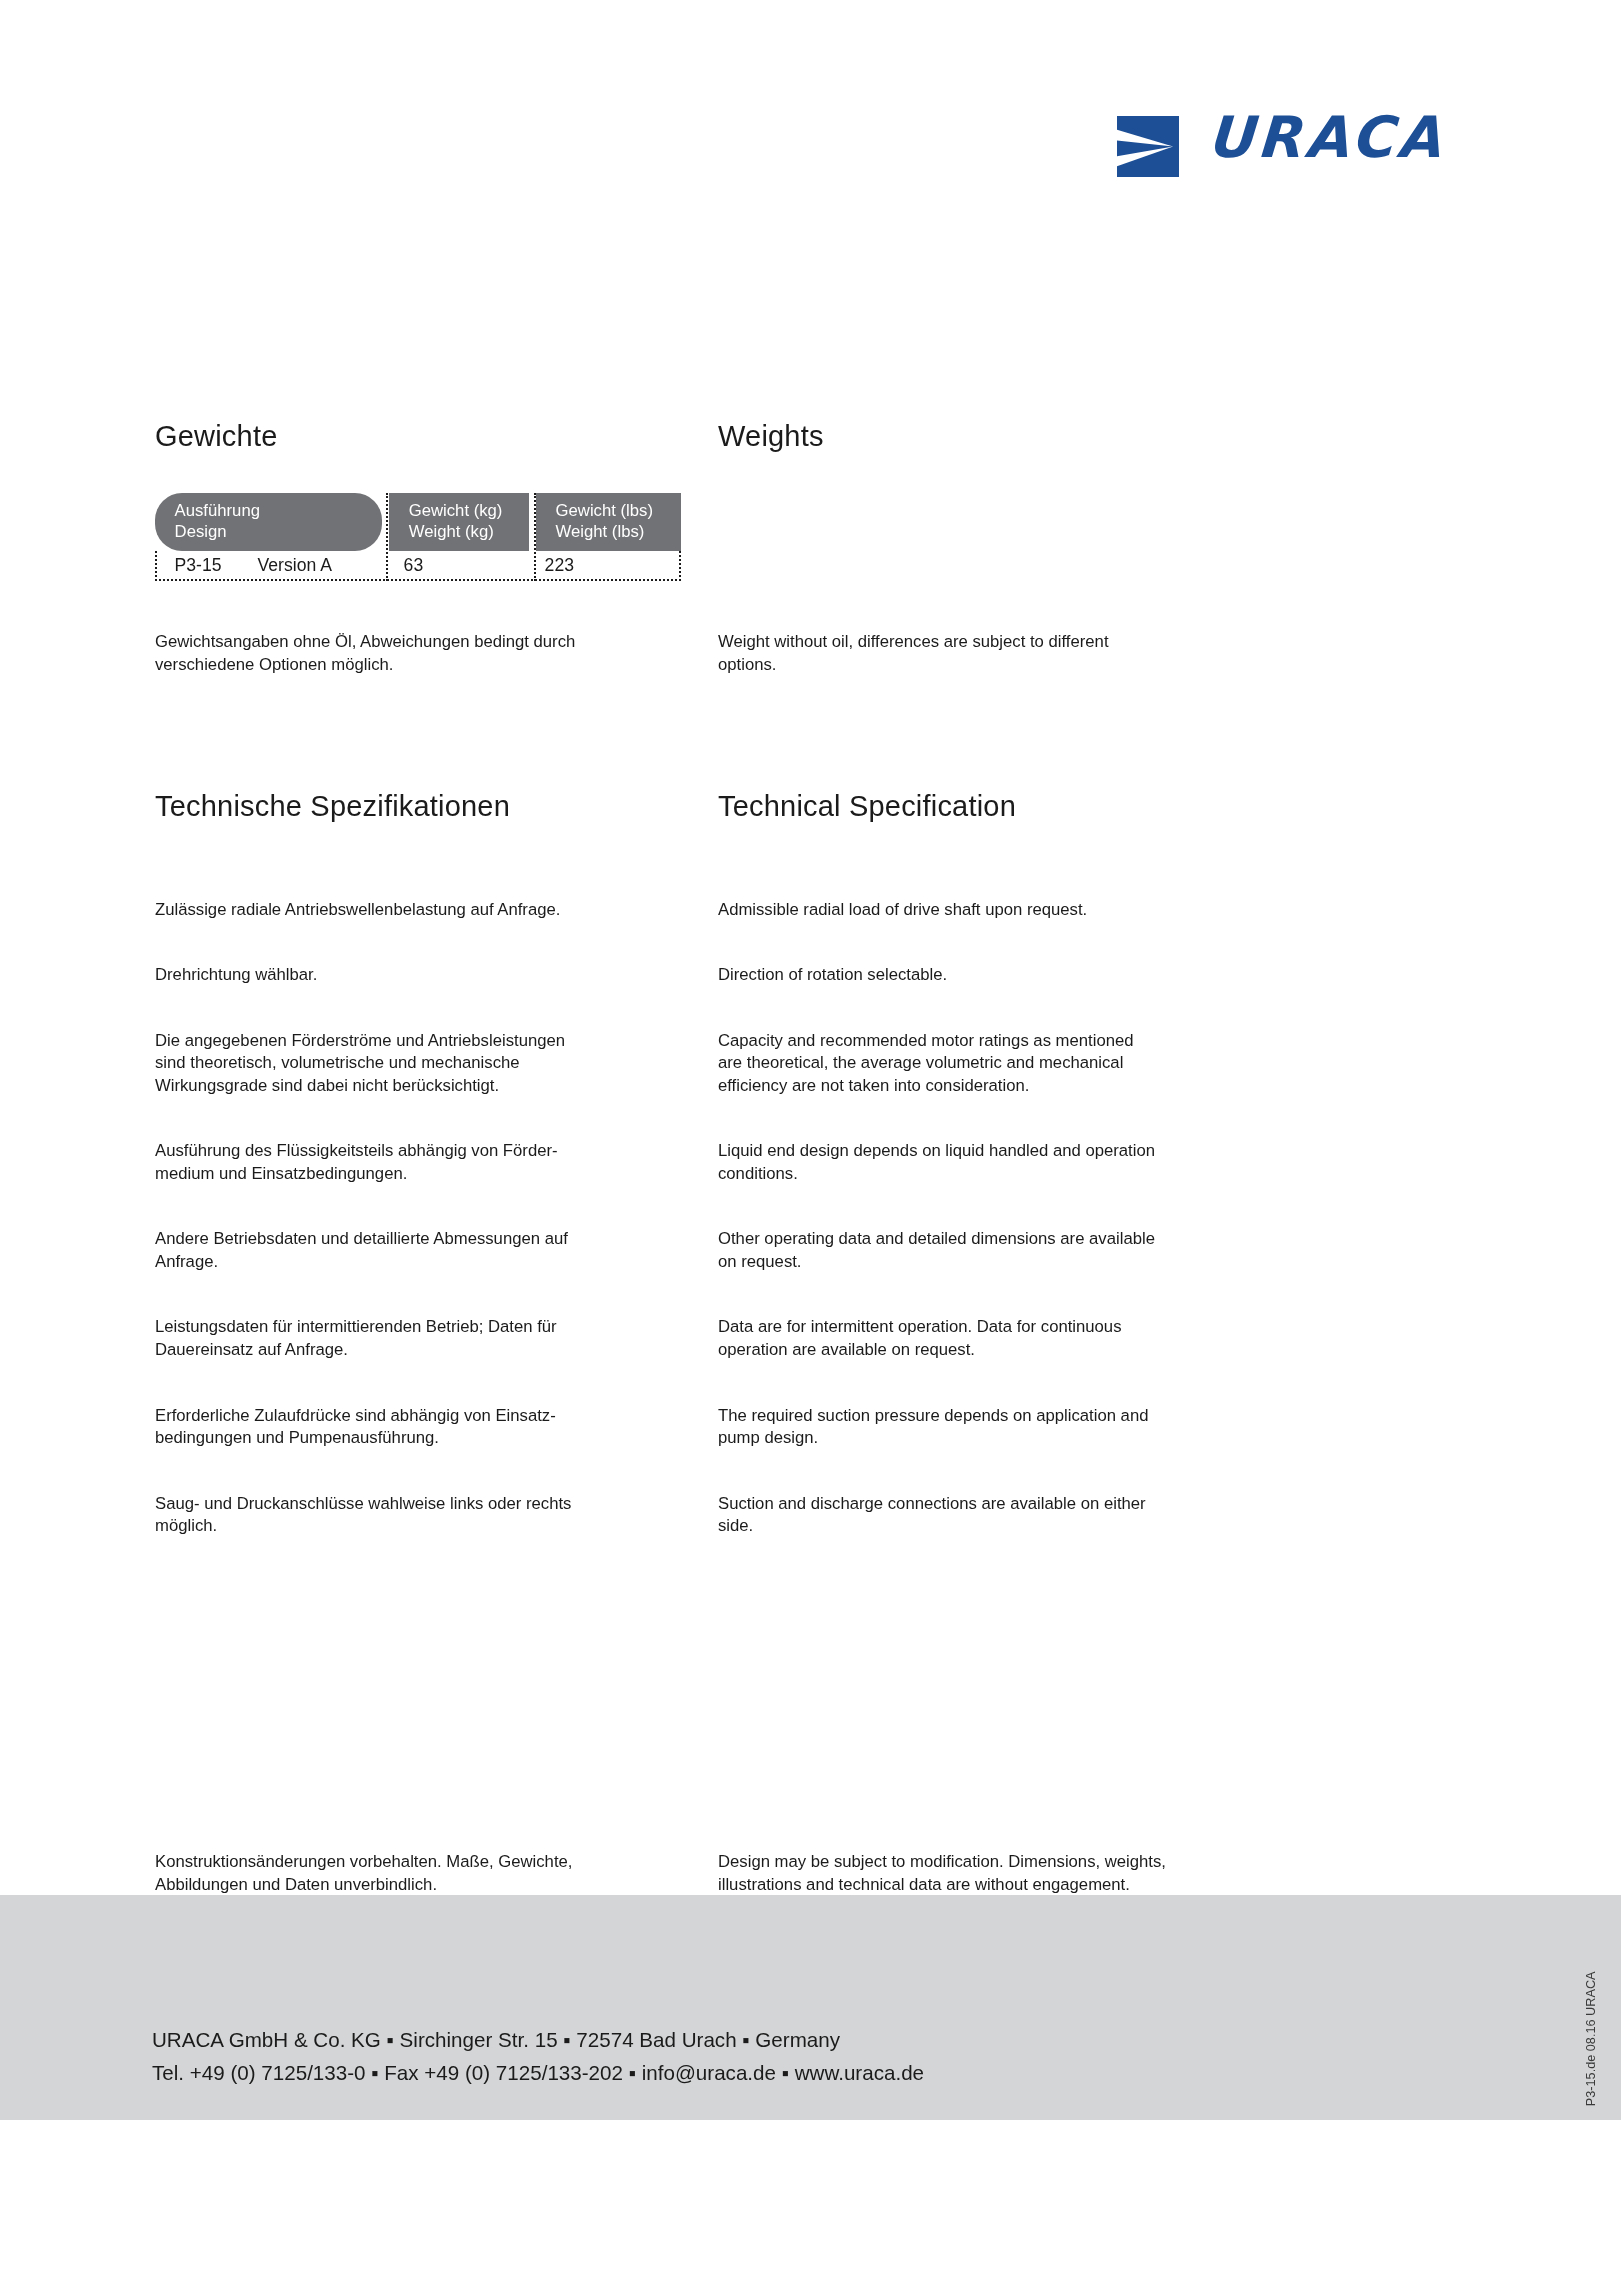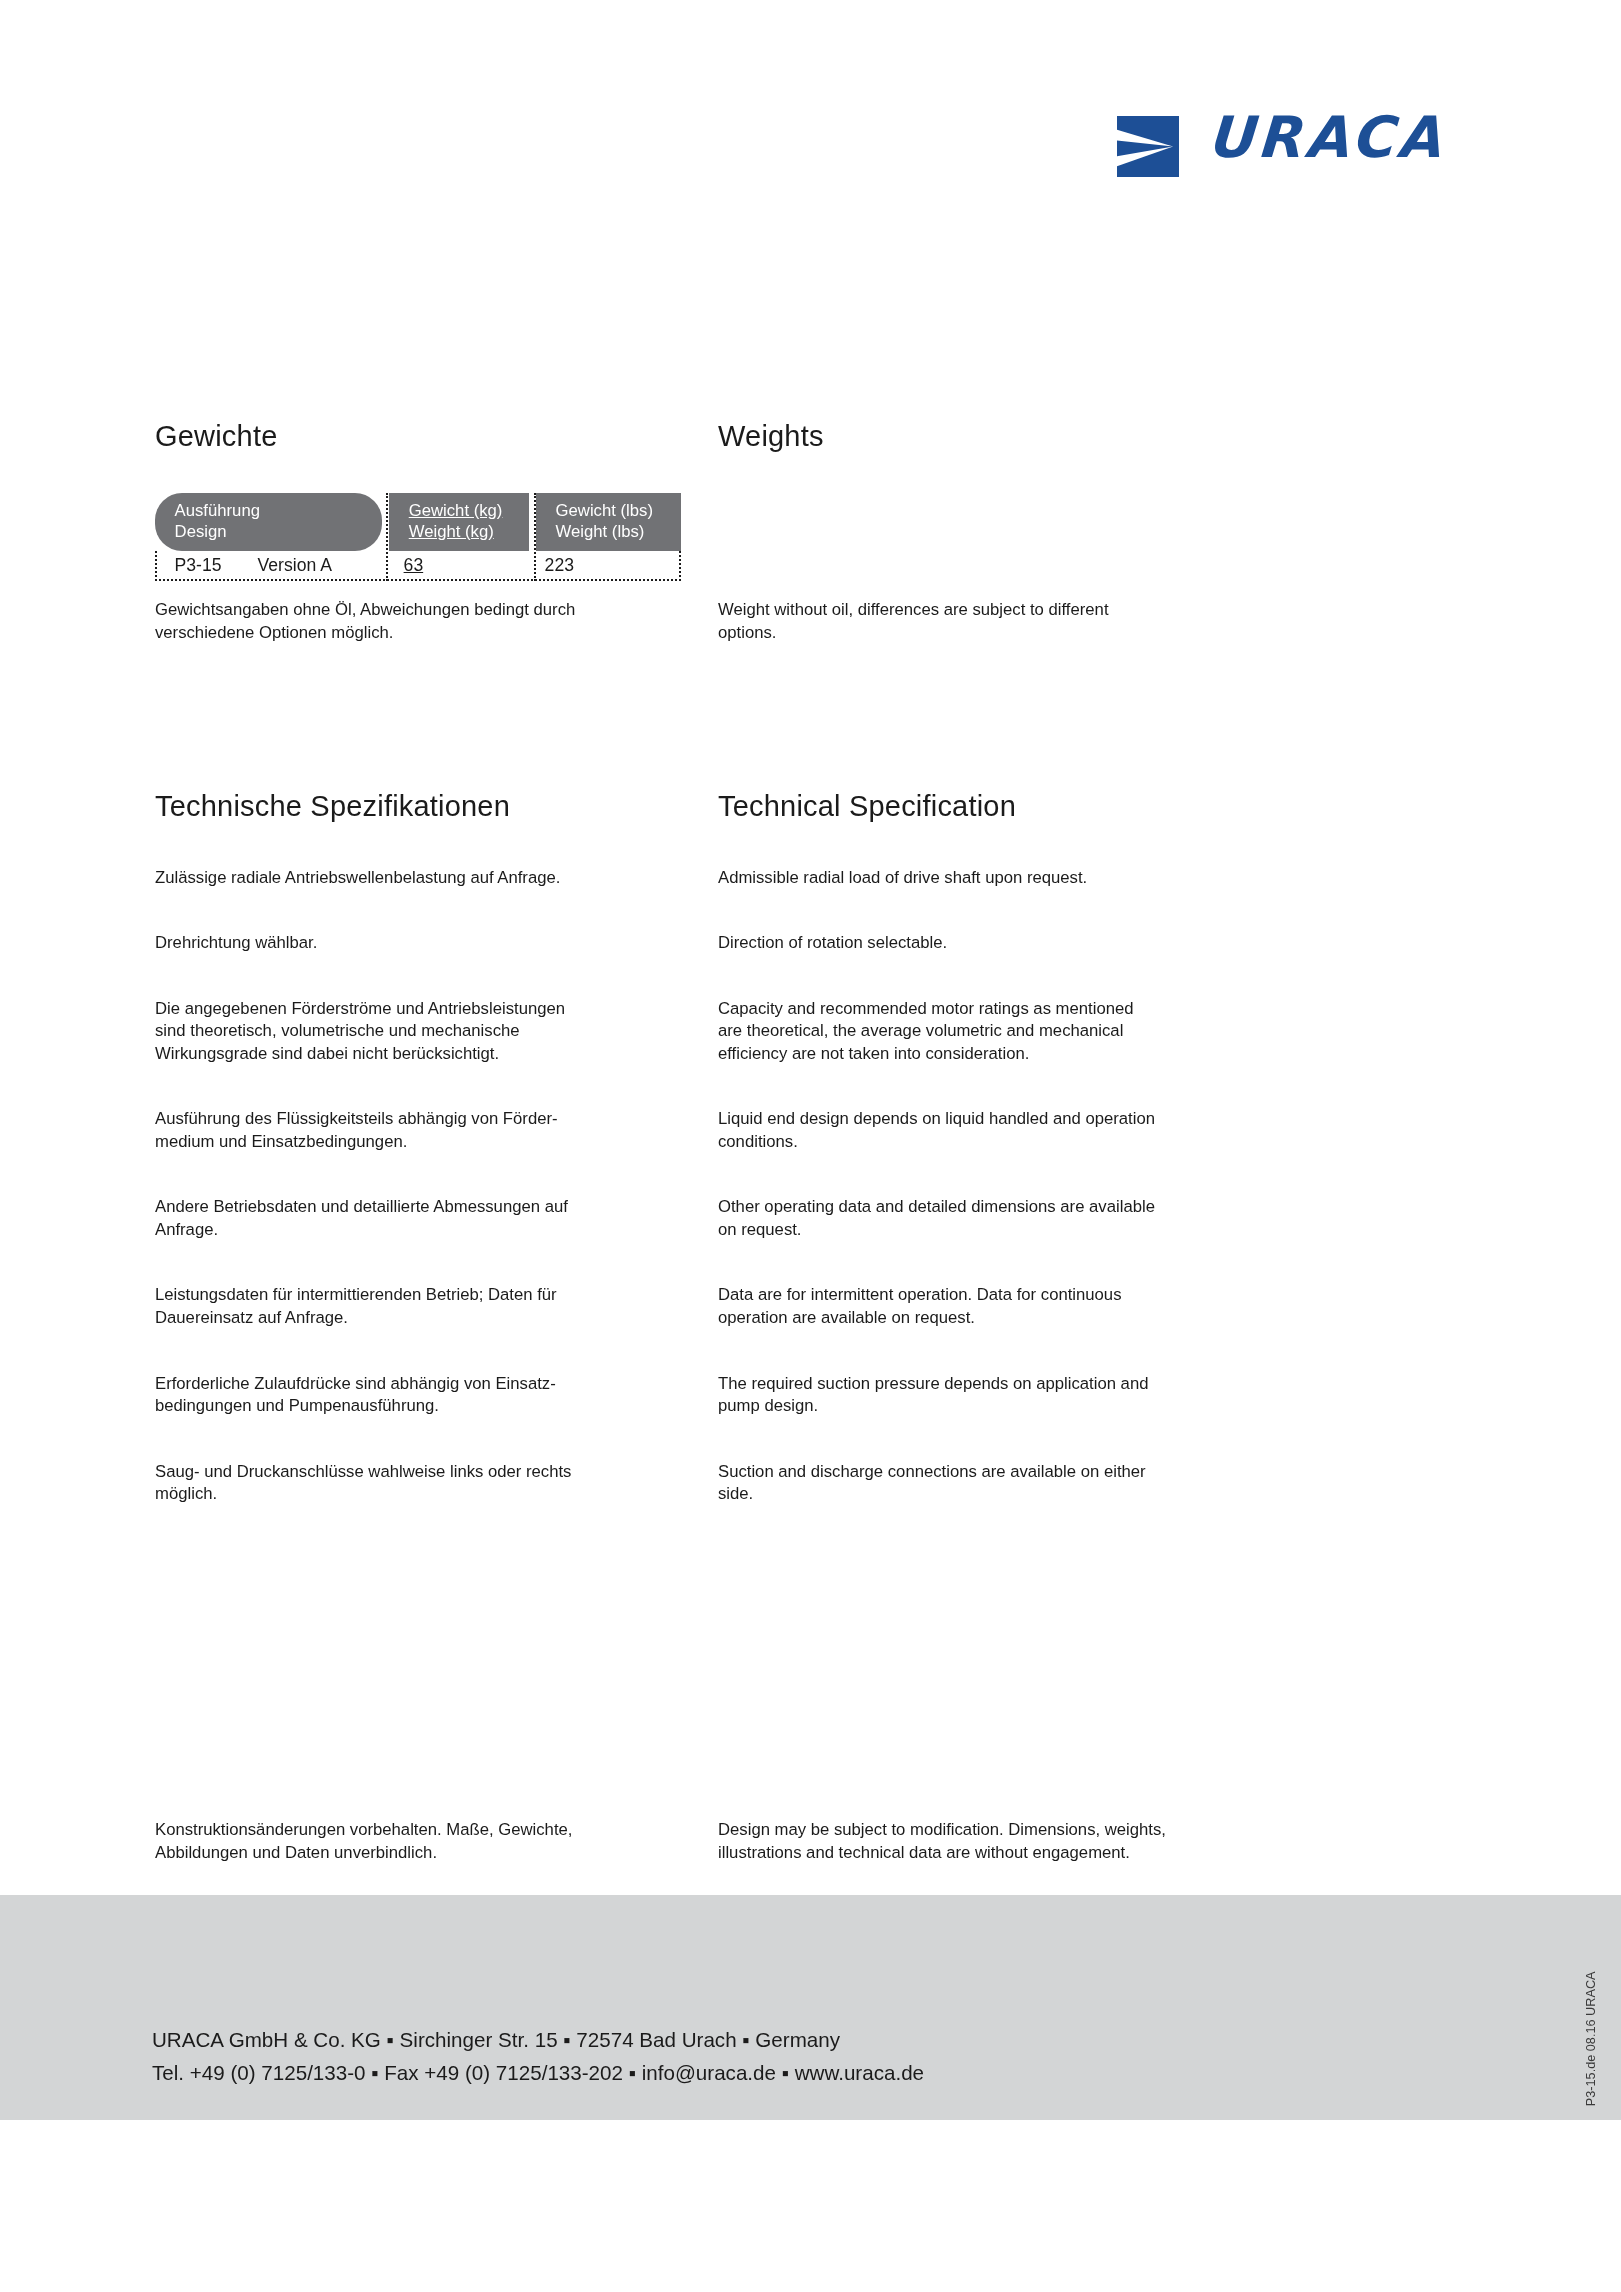--- a/index.html
+++ b/index.html
@@ -17,32 +17,32 @@
     letter-spacing:3.9px; color:#1d4f96; transform:skewX(-6deg);
     white-space:nowrap;
   }
 
   .h1 { position:absolute; font-size:29px; font-weight:400; letter-spacing:0.2px; color:#1b1b1b; }
 
   
   .wtable { position:absolute; left:155px; top:493px; width:526px; }
   .thead { display:flex; height:58px; }
   .th { background:#717275; color:#ffffff; font-size:16.7px; line-height:21.6px; padding:6.9px 0 0 19.6px; white-space:pre-line; }
-  .c1 { width:229px;border-radius:27px; } .g1 { width:6.9px; } .c2 { width:141px;text-decoration:underline; } .g2 { width:6.9px; } .c3 { width:146px; }
+  .c1 { width:229px;border-radius:27px; } .g1 { width:6.9px; } .c2 { width:141px; } .g2 { width:6.9px; } .c3 { width:146px; }
   .gap { background:#ffffff; }
   .trow { display:flex; height:30px; align-items:center; font-size:17.6px;
           border-left:2px dotted #1b1b1b; border-right:2px dotted #1b1b1b; border-bottom:2px dotted #1b1b1b; }
   .td { padding-left:17.6px; }
   .trow .c1 { width:229px; } .trow .c2 { width:141px; } .trow .c3 { width:142px; }
   .vsep { position:absolute; top:0; bottom:0; width:6.9px; background:transparent; }
   .vsep::after { content:''; position:absolute; left:2px; top:0; bottom:0; border-left:2px dotted #1b1b1b; }
   .vsep.s1 { left:229px; } .vsep.s2 { left:377px; }
   .version { margin-left:36px; }
 
-  .body-text { position:absolute; font-size:16.7px; line-height:22.5px; white-space:pre-line; }
+  .body-text { position:absolute; font-size:16.7px; line-height:22.5px; white-space:pre-line;margin-top:32px; }
   .para { white-space:pre-line; margin-bottom:20.6px; }
 
   
   .footer-band { position:absolute; left:0; top:1895px; width:1621px; height:225px; background:#d3d5d6; }
   .footer-text { position:absolute; left:152px; top:2023px; font-size:20.6px; line-height:33px; color:#1b1b1b; white-space:nowrap; }
   .side-code { position:absolute; left:1522px; top:2032px; width:137px; height:13.7px;
                transform:rotate(-90deg); transform-origin:center;
                font-size:12.7px; color:#3a3a3a; text-align:center; white-space:nowrap; }
 </style>
 </head>

